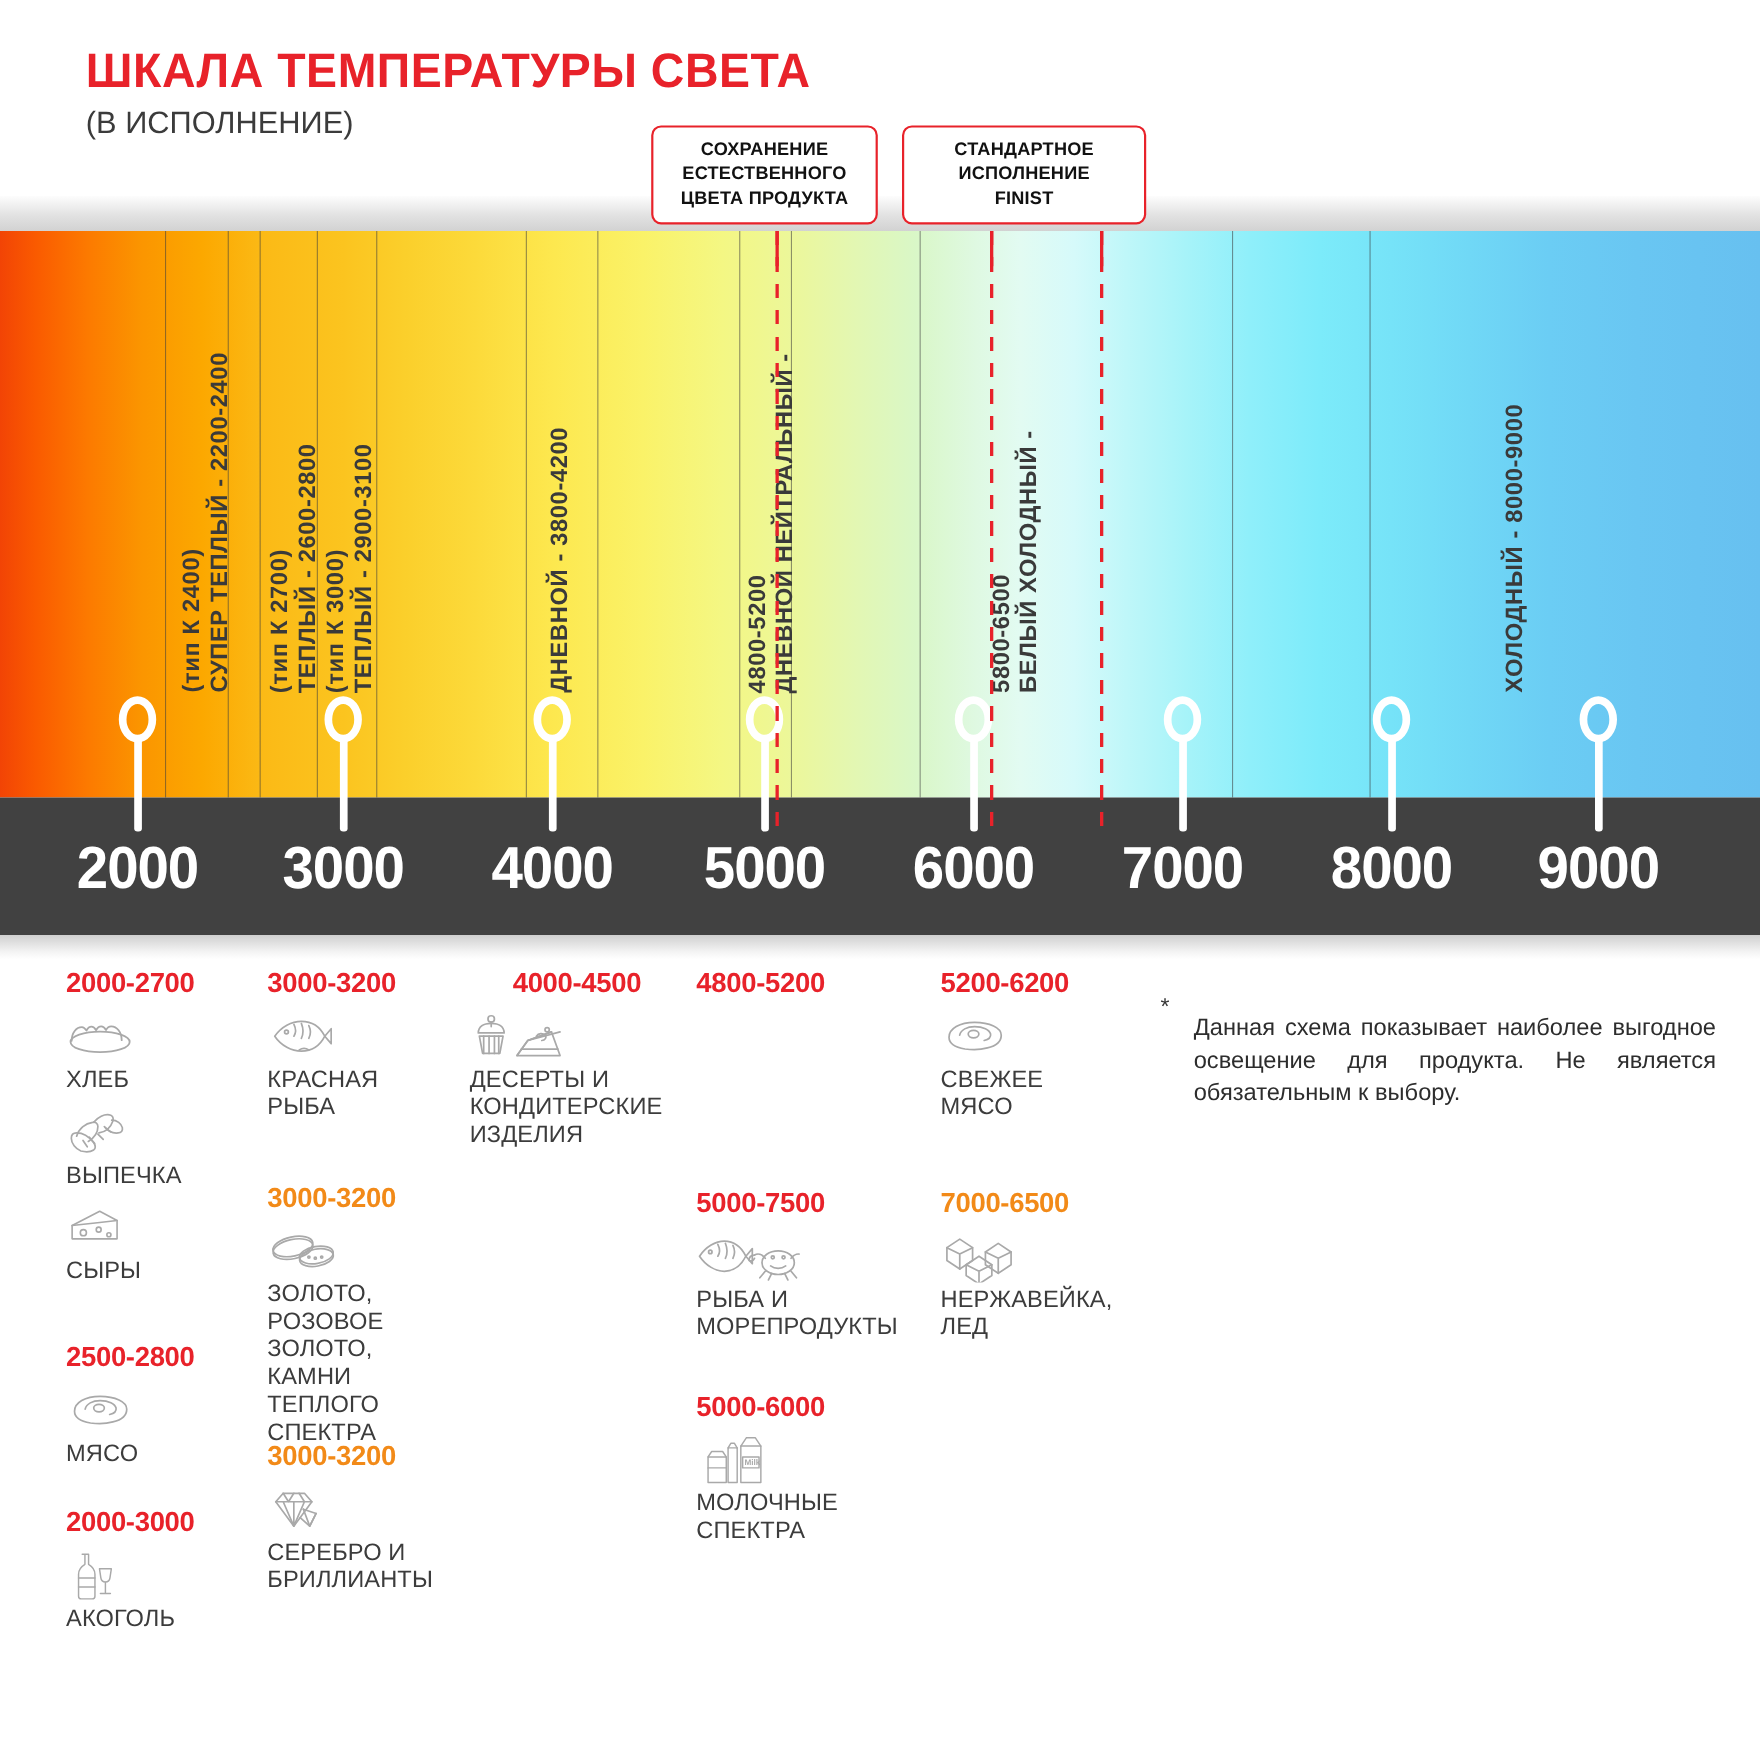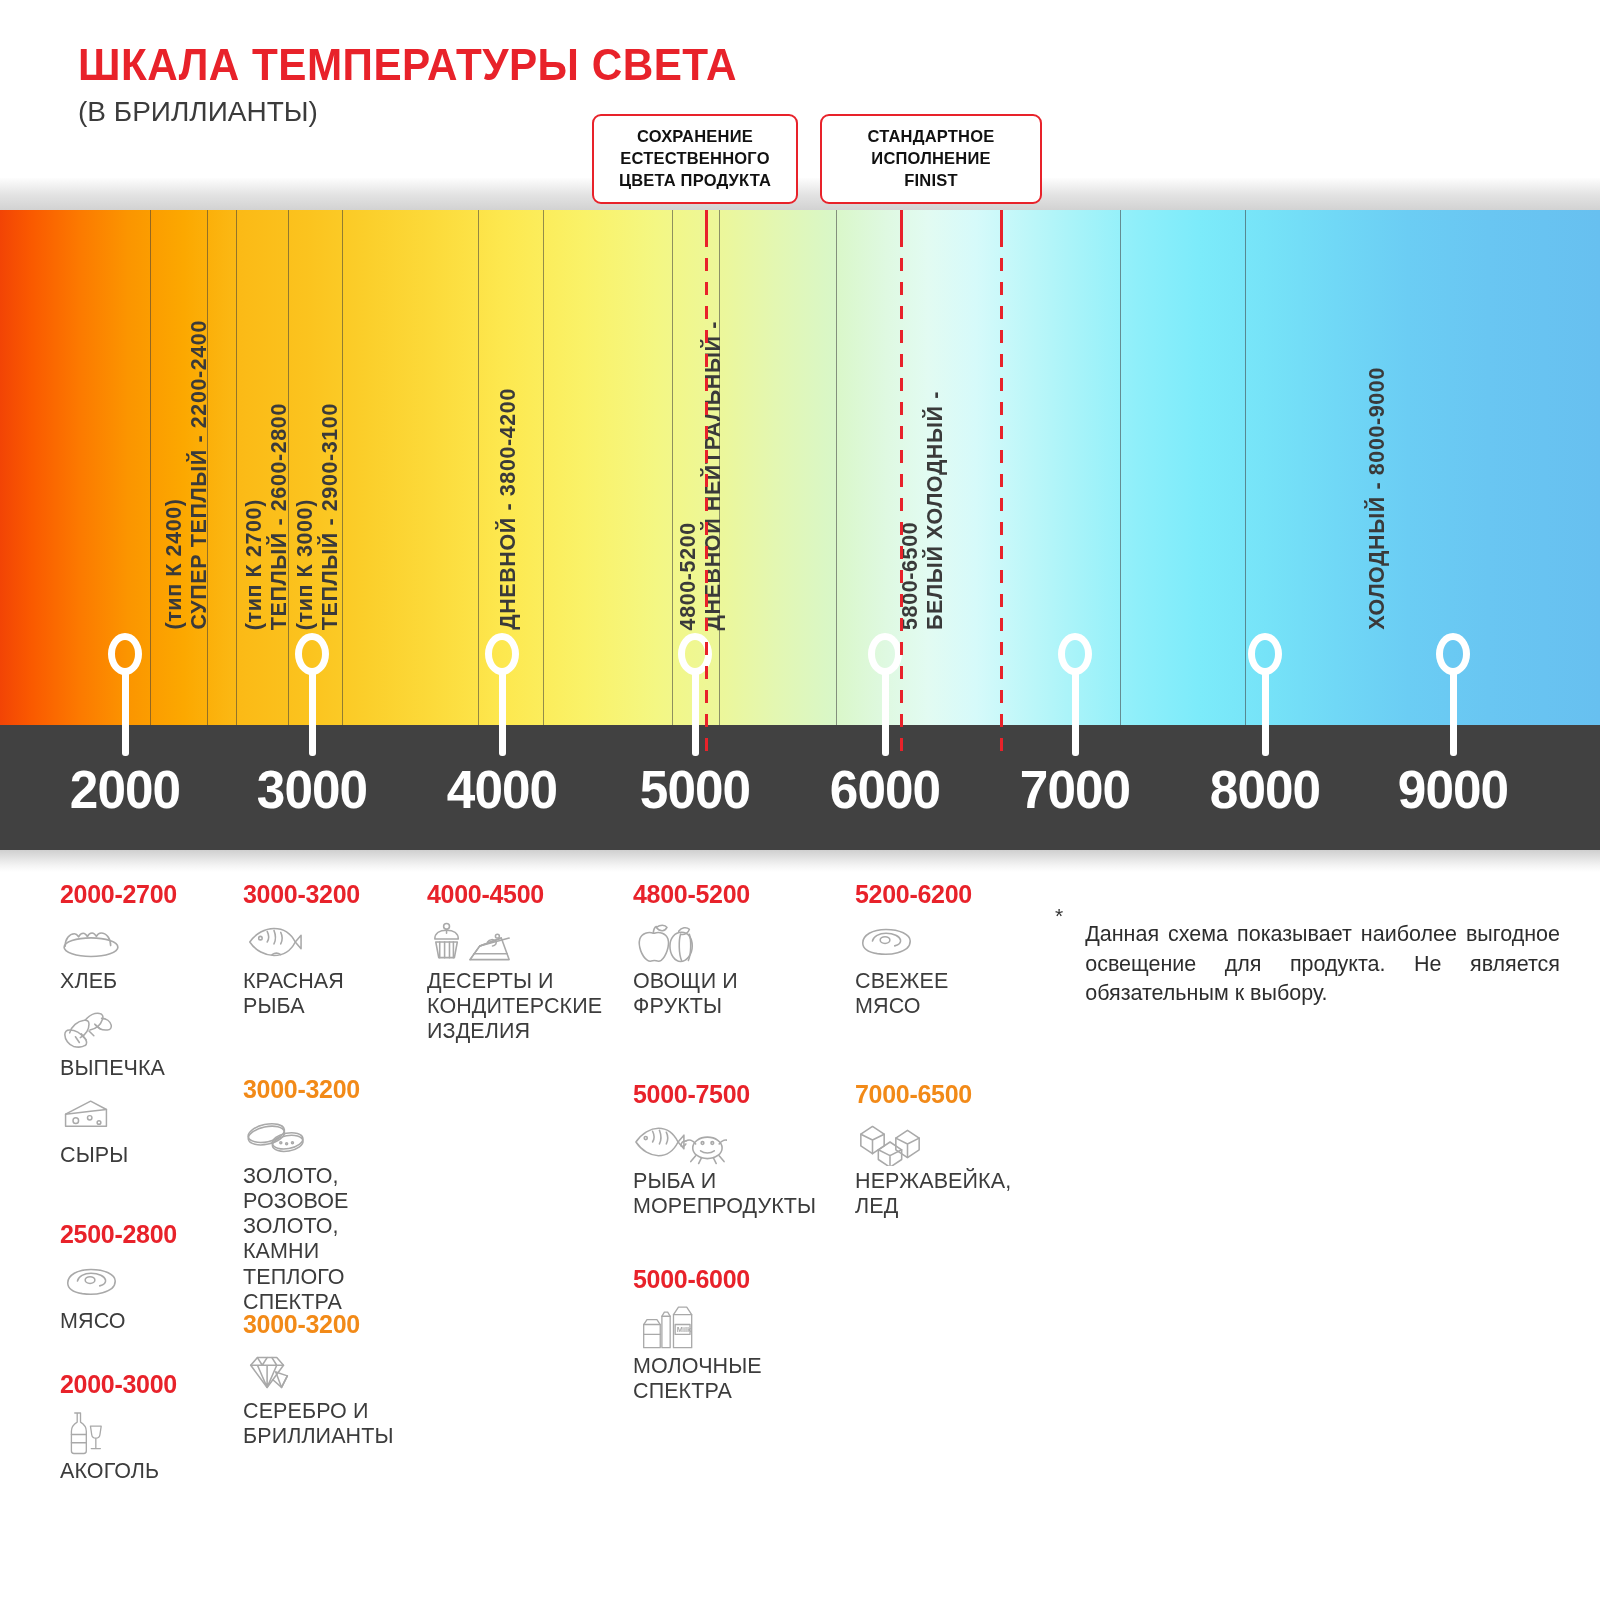--- a/index.html
+++ b/index.html
@@ -150,21 +150,21 @@
     font-size: 21.5px; color: #2d2d2d; line-height: 1.38;
     text-align: justify; text-align-last: left; margin-top: 20px;
   }
 </style>
 </head>
 <body>
 
 <div id="root">
 
   <div class="title">ШКАЛА ТЕМПЕРАТУРЫ СВЕТА</div>
-  <div class="subtitle">(В БРИЛЛИАНТЫ)</div>
+  <div class="subtitle">(В ИСПОЛНЕНИЕ)</div>
 
   <div class="callout" id="callout-b">
       <div>СТАНДАРТНОЕ</div>
       <div>ИСПОЛНЕНИЕ</div>
       <div>FINIST</div>
     </div>
   <div class="callout" id="callout-a">
       <div>СОХРАНЕНИЕ</div>
       <div>ЕСТЕСТВЕННОГО</div>
       <div>ЦВЕТА ПРОДУКТА</div>
@@ -379,21 +379,21 @@
                 <path d="M34 22l12 4-6 12-9-8" fill="none" stroke="#a9a9a9" stroke-width="1.6" stroke-linecap="round" stroke-linejoin="round"></path>
                 <path d="M34 22l6 16M46 26l-6 12" fill="none" stroke="#a9a9a9" stroke-width="1.6" stroke-linecap="round" stroke-linejoin="round"></path>
               </svg>
             </div>
             <div class="cap">СЕРЕБРО И<br>БРИЛЛИАНТЫ</div>
           </div>
         </div>
       </div>
       <div class="col" style="left: 427px; width: 195px; position: absolute; height: 700px;">
         <div class="grp" style="position: absolute; top: 0px; left: 0px; width: 100%;">
-          <div class="grp-range" style="color: rgb(232, 34, 42);">4000-4500</div>
+          <div class="grp-range" style="color: rgb(232, 34, 42); text-align: center;">4000-4500</div>
           <div class="item">
             <div class="ico">
               <svg viewBox="0 0 90 44" width="88">
                 <circle cx="20" cy="6" r="3" fill="none" stroke="#a9a9a9" stroke-width="1.6" stroke-linecap="round" stroke-linejoin="round"></circle>
                 <path d="M20 9v4" fill="none" stroke="#a9a9a9" stroke-width="1.6" stroke-linecap="round" stroke-linejoin="round"></path>
                 <path d="M8 19c0-6 5-9 12-9s12 3 12 9H8z" fill="none" stroke="#a9a9a9" stroke-width="1.6" stroke-linecap="round" stroke-linejoin="round"></path>
                 <path d="M9 22h22l-3 16H12L9 22z" fill="none" stroke="#a9a9a9" stroke-width="1.6" stroke-linecap="round" stroke-linejoin="round"></path>
                 <path d="M13 22v16M18 22v16M23 22v16M27 22v16" fill="none" stroke="#a9a9a9" stroke-width="1.6" stroke-linecap="round" stroke-linejoin="round"></path>
                 <path d="M44 40h40l-8-22-22 8-10 14z" fill="none" stroke="#a9a9a9" stroke-width="1.6" stroke-linecap="round" stroke-linejoin="round"></path>
                 <path d="M44 40l10-14 30-8" fill="none" stroke="#a9a9a9" stroke-width="1.6" stroke-linecap="round" stroke-linejoin="round"></path>
@@ -402,33 +402,20 @@
                 <circle cx="72" cy="16" r="2" fill="none" stroke="#a9a9a9" stroke-width="1.6" stroke-linecap="round" stroke-linejoin="round"></circle>
               </svg>
             </div>
             <div class="cap">ДЕСЕРТЫ И<br>КОНДИТЕРСКИЕ<br>ИЗДЕЛИЯ</div>
           </div>
         </div>
       </div>
       <div class="col" style="left: 633px; width: 215px; position: absolute; height: 700px;">
         <div class="grp" style="position: absolute; top: 0px; left: 0px; width: 100%;">
           <div class="grp-range" style="color: rgb(232, 34, 42);">4800-5200</div>
-          <div class="item">
-            <div class="ico">
-              <svg viewBox="0 0 70 44" width="68">
-                <path d="M21 13c-5-2-12 0-14 6-2 7 2 18 8 22 3 2 5 0 7 0s4 2 7 0c5-4 9-15 7-22-2-6-9-8-14-6z" fill="none" stroke="#a9a9a9" stroke-width="1.6" stroke-linecap="round" stroke-linejoin="round"></path>
-                <path d="M21 13c0-4 1-6 3-7" fill="none" stroke="#a9a9a9" stroke-width="1.6" stroke-linecap="round" stroke-linejoin="round"></path>
-                <path d="M24 7c4-3 9-3 11 0-2 4-7 5-11 0z" fill="none" stroke="#a9a9a9" stroke-width="1.6" stroke-linecap="round" stroke-linejoin="round"></path>
-                <path d="M47 11c3-4 8-5 11-2-1 4-5 6-9 5" fill="none" stroke="#a9a9a9" stroke-width="1.6" stroke-linecap="round" stroke-linejoin="round"></path>
-                <path d="M50 12c-7 0-12 6-12 14 0 9 5 16 11 16s12-7 12-16c0-8-4-14-11-14z" fill="none" stroke="#a9a9a9" stroke-width="1.6" stroke-linecap="round" stroke-linejoin="round"></path>
-                <path d="M49 14c-2 6-2 20 1 27M58 14c2 6 2 20-1 27" fill="none" stroke="#a9a9a9" stroke-width="1.6" stroke-linecap="round" stroke-linejoin="round"></path>
-              </svg>
-            </div>
-            <div class="cap">ОВОЩИ И<br>ФРУКТЫ</div>
-          </div>
         </div>
         <div class="grp" style="position: absolute; top: 200px; left: 0px; width: 100%;">
           <div class="grp-range" style="color: rgb(232, 34, 42);">5000-7500</div>
           <div class="item">
             <div class="ico">
               <svg viewBox="0 0 96 44" width="94">
                 <path d="M3 22c6-9 15-14 23-14 10 0 16 6 20 14-4 8-10 14-20 14-8 0-17-5-23-14z" fill="none" stroke="#a9a9a9" stroke-width="1.6" stroke-linecap="round" stroke-linejoin="round"></path>
                 <path d="M46 22l6-7v14l-6-7z" fill="none" stroke="#a9a9a9" stroke-width="1.6" stroke-linecap="round" stroke-linejoin="round"></path>
                 <circle cx="13" cy="18" r="1.6" fill="none" stroke="#a9a9a9" stroke-width="1.6" stroke-linecap="round" stroke-linejoin="round"></circle>
                 <path d="M20 11c2 4 2 8 0 11M27 10c2 5 2 10 0 14M34 12c2 4 2 8 0 12" fill="none" stroke="#a9a9a9" stroke-width="1.6" stroke-linecap="round" stroke-linejoin="round"></path>

